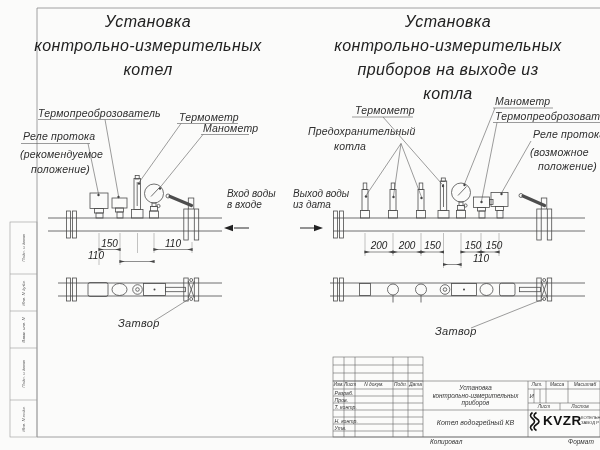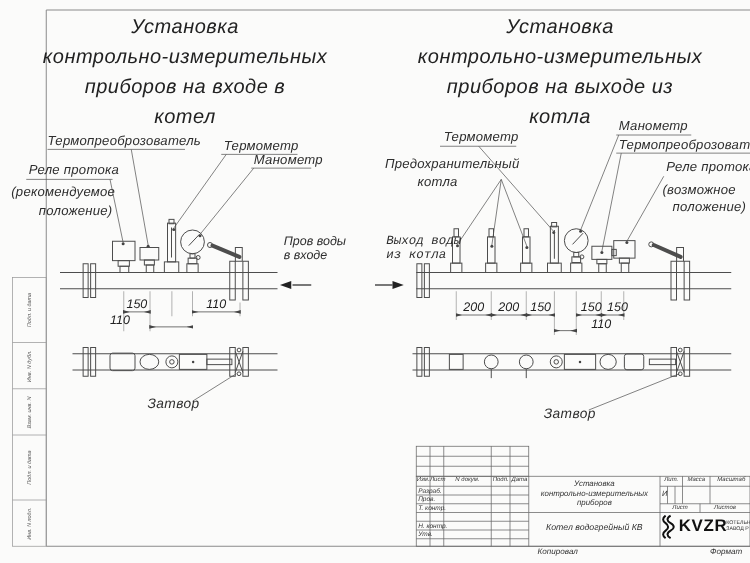--- a/index.html
+++ b/index.html
@@ -330,53 +330,52 @@
     <g stroke="#111" stroke-width="1.6">
       <path d="M536.5,412.5 q-5,3 0,6 q5,3 0,6 q-5,3 0,6"></path>
       <path d="M532.5,412.5 q-4,3 0,6 q4,3 0,6 q-4,3 0,6"></path>
     </g>
   </g>
 </svg>
 
 <div class="title" style="left:2px;top:10px;">
   <div>Установка</div>
   <div>контрольно-измерительных</div>
-  <div>приборов на входе в</div>
   <div>котел</div>
 </div>
 <div class="title" style="left:302px;top:10px;">
   <div>Установка</div>
   <div>контрольно-измерительных</div>
   <div>приборов на выходе из</div>
   <div>котла</div>
 </div>
 
 <div class="lbl f10" style="left:38px;top:108px;">Термопреоброзователь</div>
 <div class="lbl f10" style="left:179px;top:112px;">Термометр</div>
 <div class="lbl f10" style="left:203px;top:123px;">Манометр</div>
 <div class="lbl f10" style="left:23px;top:131px;">Реле протока</div>
-<div class="lbl f10" style="left:9px;top:149px;">(рекомендуемое</div>
+<div class="lbl f10" style="left:20px;top:149px;">(рекомендуемое</div>
 <div class="lbl f10" style="left:31px;top:164px;">положение)</div>
 <div class="flow" style="left:227px;top:188px;">
-  <div>Пров воды</div>
+  <div>Вход воды</div>
   <div>в входе</div>
 </div>
 <div class="lbl f11" style="left:118px;top:318px;">Затвор</div>
 
 <div class="lbl f10" style="left:355px;top:105px;">Термометр</div>
 <div class="lbl f10" style="left:495px;top:96px;">Манометр</div>
 <div class="lbl f10" style="left:495px;top:111px;">Термопреоброзователь</div>
 <div class="lbl f10" style="left:308px;top:126px;">Предохранительный</div>
 <div class="lbl f10" style="left:334px;top:141px;">котла</div>
 <div class="lbl f10" style="left:533px;top:129px;">Реле протока</div>
 <div class="lbl f10" style="left:530px;top:147px;">(возможное</div>
 <div class="lbl f10" style="left:538px;top:161px;">положение)</div>
-<div class="flow" style="left:309px;top:188px;font-family:Liberation Mono, monospace;">
+<div class="flow" style="left:293px;top:188px;">
   <div>Выход воды</div>
-  <div>из котла</div>
+  <div>из дата</div>
 </div>
 <div class="lbl f11" style="left:435px;top:326px;">Затвор</div>
 
 <div class="tb t48 c" style="left:333px;top:383px;width:11px;">Изм.</div>
 <div class="tb t48 c" style="left:344px;top:383px;width:11px;">Лист</div>
 <div class="tb t48 c" style="left:355px;top:383px;width:38px;">N докум.</div>
 <div class="tb t48 c" style="left:393px;top:383px;width:15px;">Подп.</div>
 <div class="tb t48 c" style="left:408px;top:383px;width:15px;">Дата</div>
 
 <div class="tb t52" style="left:334.5px;top:390.5px;">Разраб.</div>

